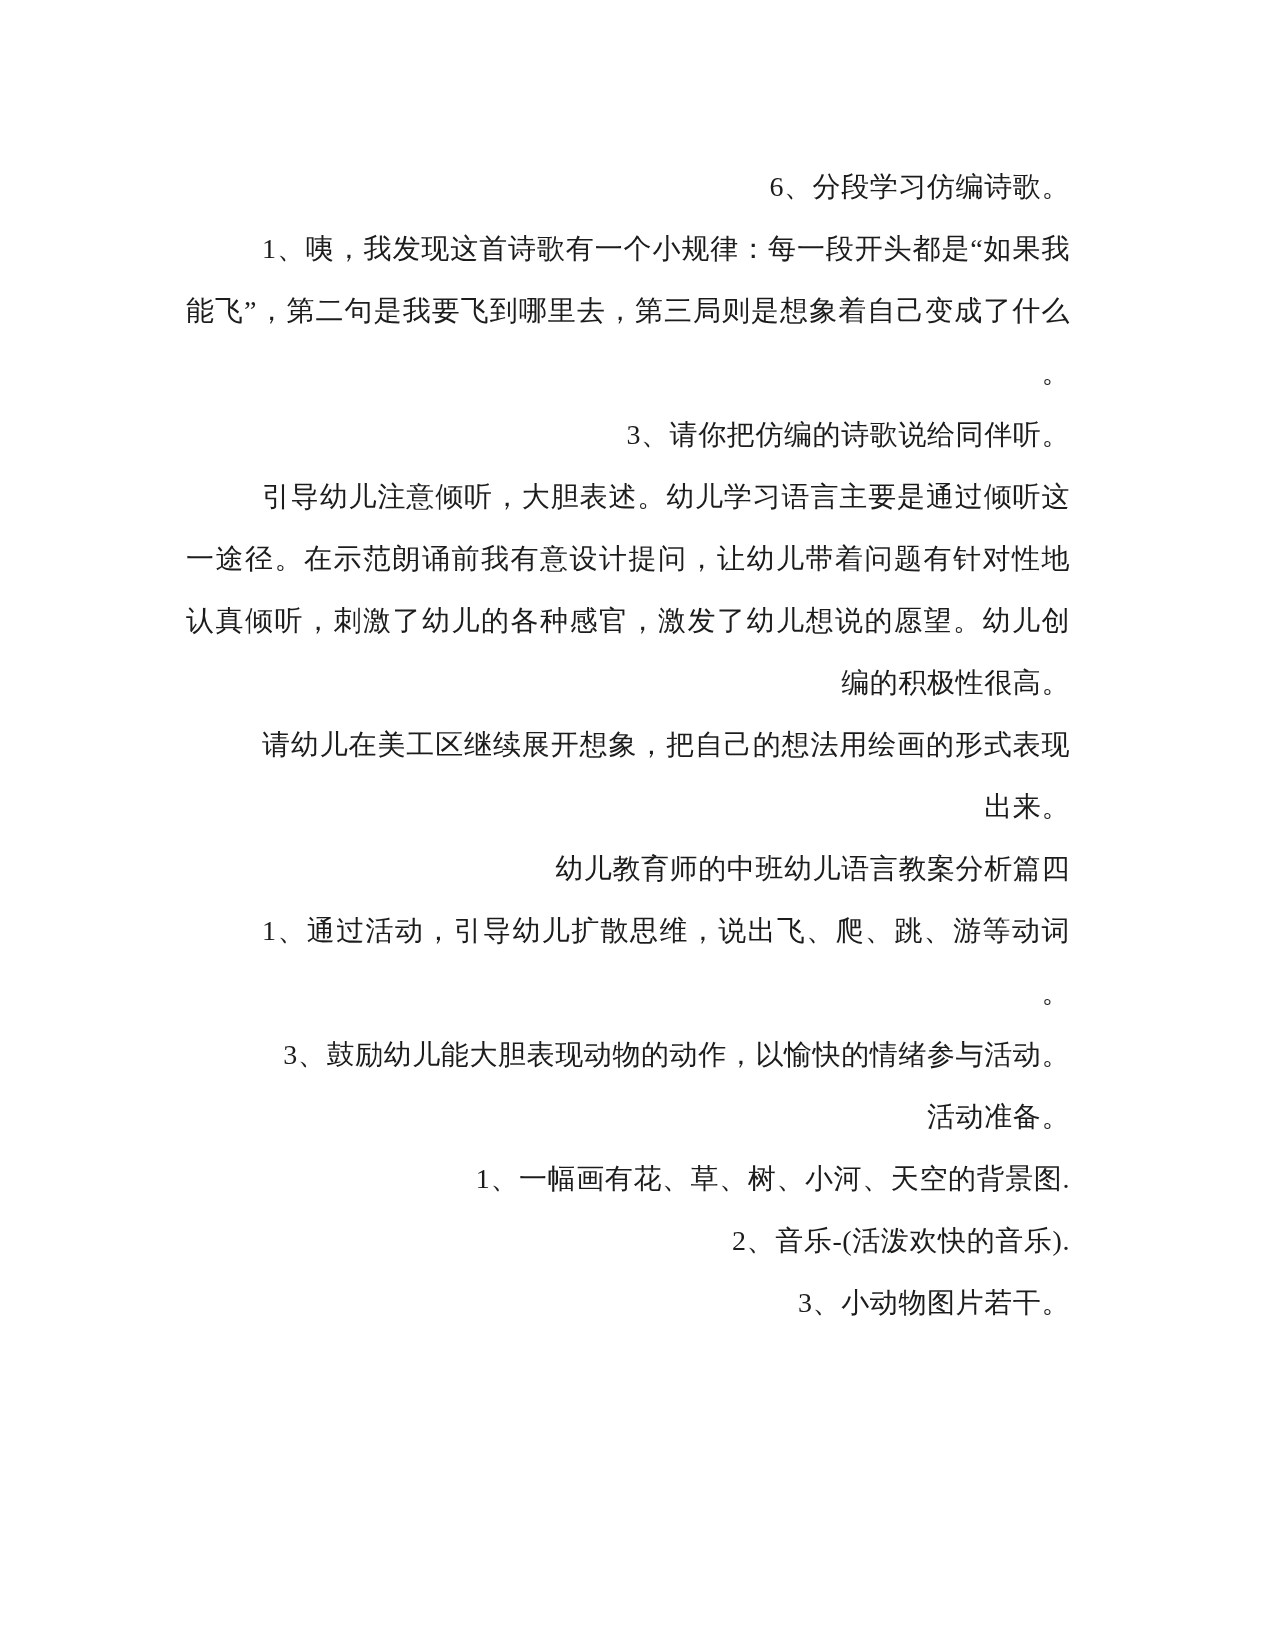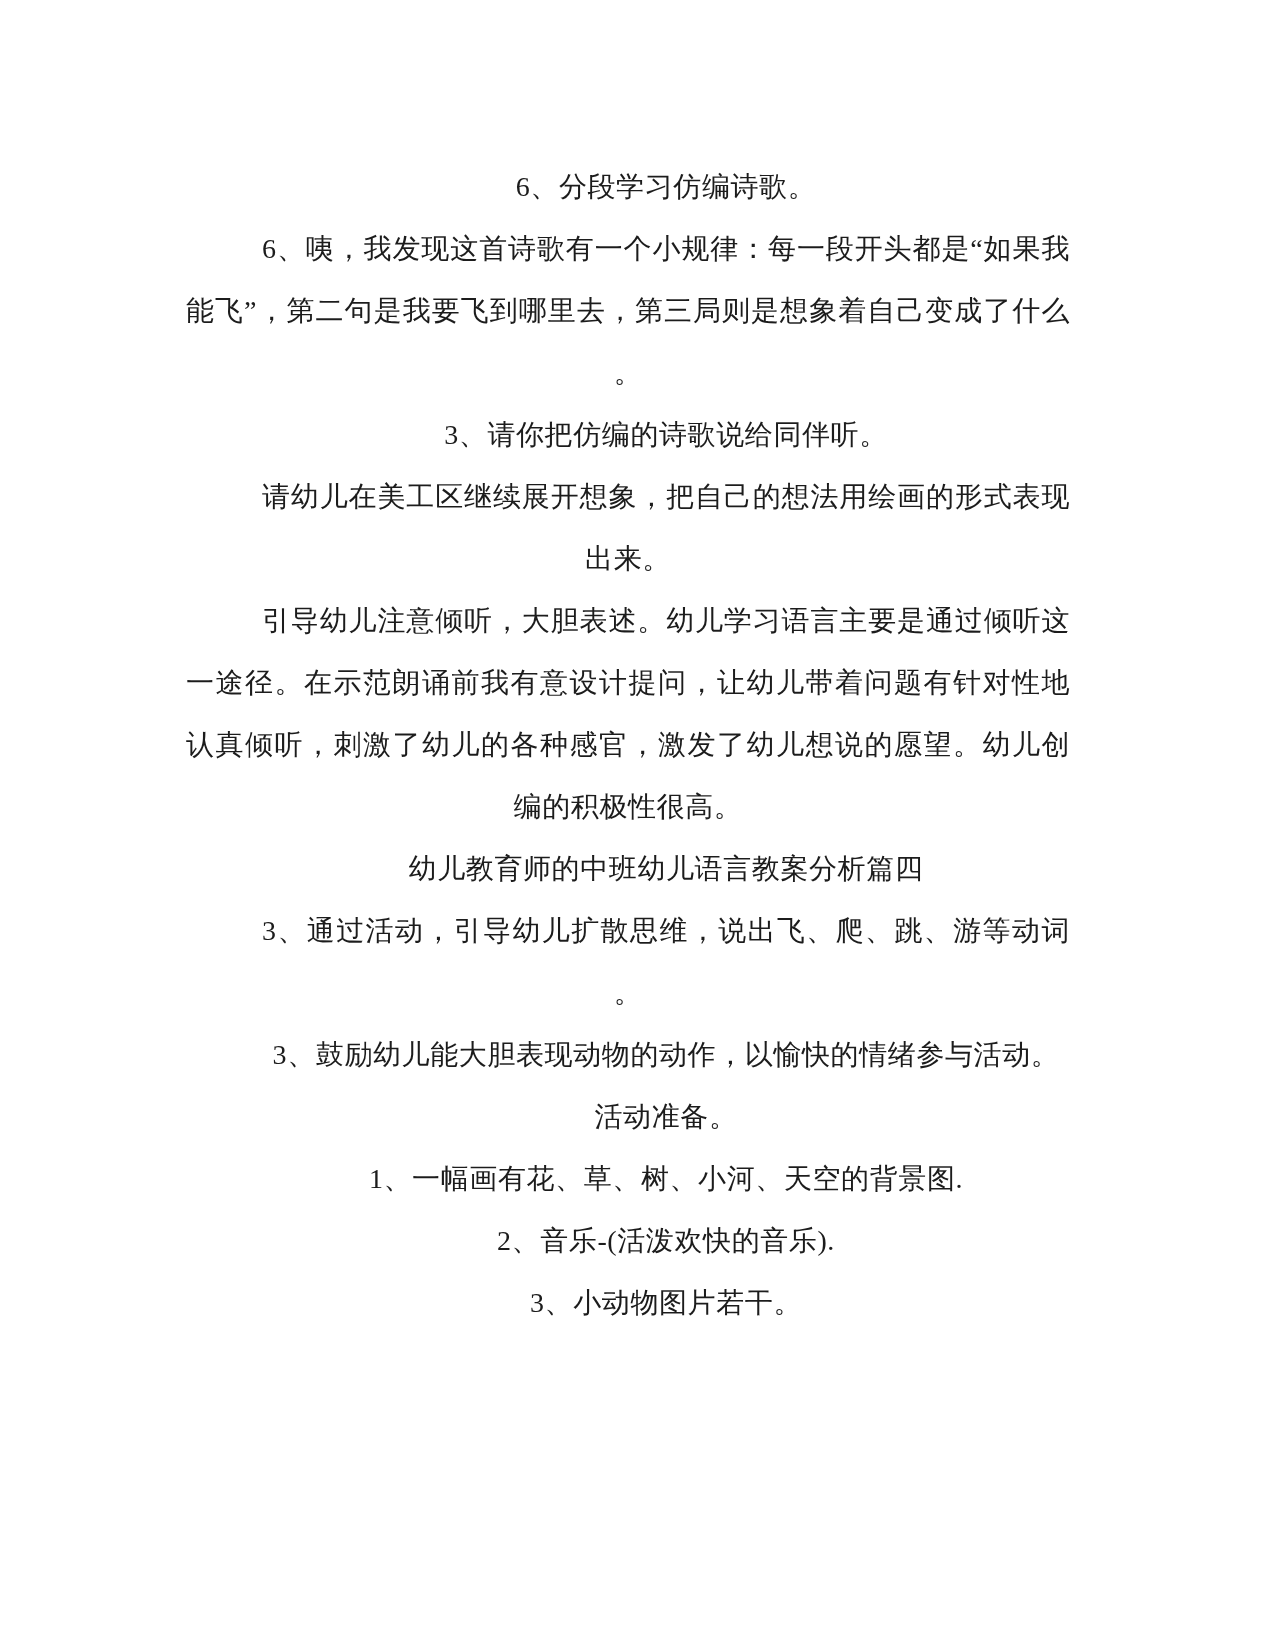--- a/index.html
+++ b/index.html
@@ -29,21 +29,21 @@
     letter-spacing: 0.6px;
     color: #1c1c1c;
     font-weight: 400;
   }
   .para {
     margin: 0;
     padding: 0;
   }
   .line {
     white-space: nowrap;
-    text-align: center;
+    text-align: right;
   }
   
   .line.fill {
     white-space: normal;
     text-align: justify;
     text-align-last: justify;
   }
   
   .para .line:first-child {
     text-indent: 76px;
@@ -51,42 +51,42 @@
 </style>
 </head>
 <body style="background: rgb(255, 255, 255);">
 
 <div class="page">
   <div class="doc-text" style="color: rgb(28, 28, 28);">
       <div class="para">
         <div class="line">6、分段学习仿编诗歌。</div>
       </div>
       <div class="para">
-        <div class="line fill">6、咦，我发现这首诗歌有一个小规律：每一段开头都是“如果我</div>
+        <div class="line fill">1、咦，我发现这首诗歌有一个小规律：每一段开头都是“如果我</div>
         <div class="line fill">能飞”，第二句是我要飞到哪里去，第三局则是想象着自己变成了什么</div>
         <div class="line">。</div>
       </div>
       <div class="para">
         <div class="line">3、请你把仿编的诗歌说给同伴听。</div>
-      </div>
-      <div class="para">
-        <div class="line fill">请幼儿在美工区继续展开想象，把自己的想法用绘画的形式表现</div>
-        <div class="line">出来。</div>
       </div>
       <div class="para">
         <div class="line fill">引导幼儿注意倾听，大胆表述。幼儿学习语言主要是通过倾听这</div>
         <div class="line fill">一途径。在示范朗诵前我有意设计提问，让幼儿带着问题有针对性地</div>
         <div class="line fill">认真倾听，刺激了幼儿的各种感官，激发了幼儿想说的愿望。幼儿创</div>
         <div class="line">编的积极性很高。</div>
       </div>
       <div class="para">
+        <div class="line fill">请幼儿在美工区继续展开想象，把自己的想法用绘画的形式表现</div>
+        <div class="line">出来。</div>
+      </div>
+      <div class="para">
         <div class="line">幼儿教育师的中班幼儿语言教案分析篇四</div>
       </div>
       <div class="para">
-        <div class="line fill">3、通过活动，引导幼儿扩散思维，说出飞、爬、跳、游等动词</div>
+        <div class="line fill">1、通过活动，引导幼儿扩散思维，说出飞、爬、跳、游等动词</div>
         <div class="line">。</div>
       </div>
       <div class="para">
         <div class="line">3、鼓励幼儿能大胆表现动物的动作，以愉快的情绪参与活动。</div>
       </div>
       <div class="para">
         <div class="line">活动准备。</div>
       </div>
       <div class="para">
         <div class="line">1、一幅画有花、草、树、小河、天空的背景图.</div>

